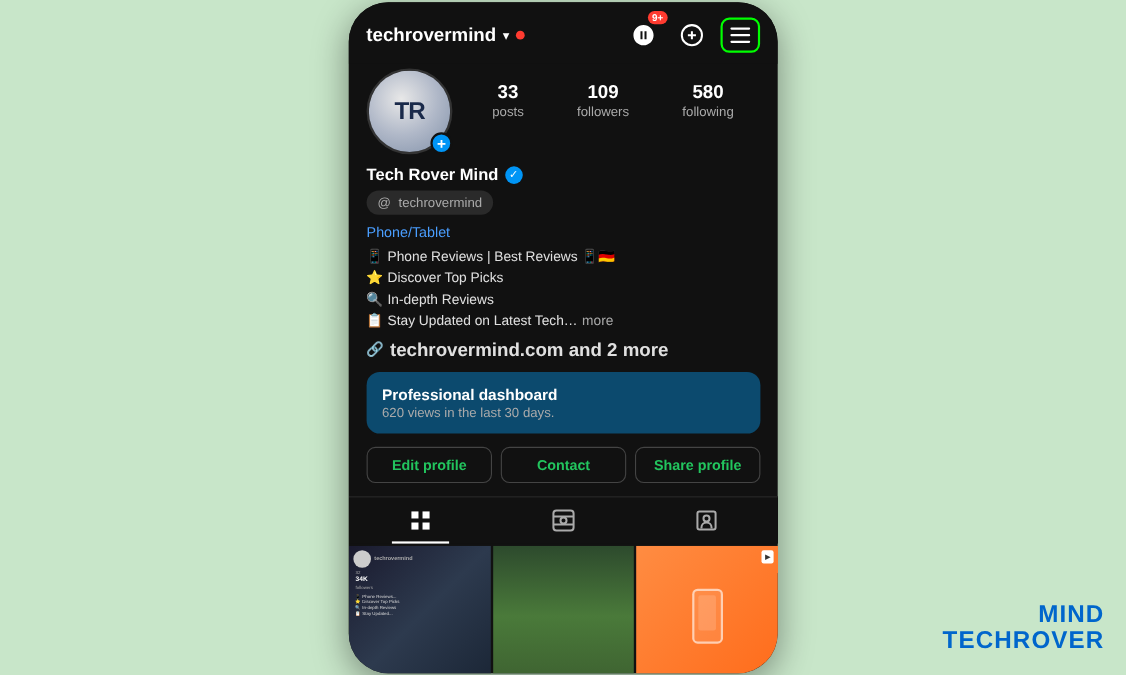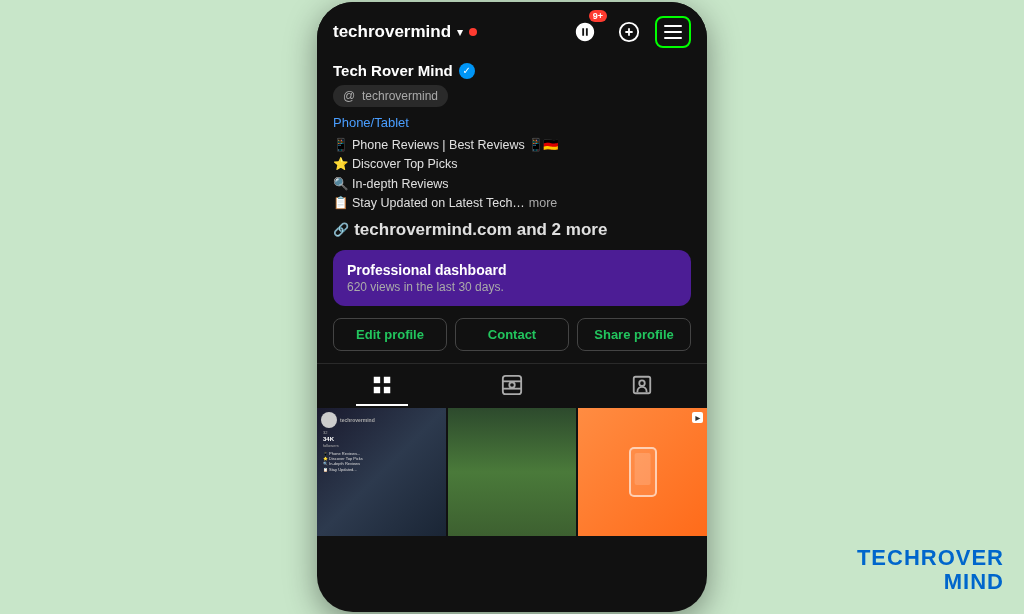--- a/index.html
+++ b/index.html
@@ -276,21 +276,21 @@
       color: #cccccc;
     }
 
     .website-text {
       color: #e0e0e0;
       font-size: 17px;
       font-weight: 600;
     }
 
     .dashboard-card {
-      background: #4c1d95;
+      background: #0c4a6e;
       border-radius: 12px;
       padding: 12px 14px;
       margin: 0 0 12px 0;
     }
 
     .dashboard-title {
       color: #ffffff;
       font-size: 14px;
       font-weight: 600;
       margin-bottom: 2px;
@@ -484,20 +484,43 @@
           <div class="hamburger-line"></div>
         </div>
       </div>
     </div>
   </div>
 
   <div class="content-scroll">
     <div class="profile-section">
 
       
+      <div class="profile-top">
+        <div class="avatar-container">
+
+          <div class="avatar">
+            <div class="avatar-inner">TR</div>
+          </div>
+          <div class="avatar-plus">+</div>
+        </div>
+        <div class="stats-row">
+          <div class="stat-item">
+            <span class="stat-number">33</span>
+            <span class="stat-label">posts</span>
+          </div>
+          <div class="stat-item">
+            <span class="stat-number">109</span>
+            <span class="stat-label">followers</span>
+          </div>
+          <div class="stat-item">
+            <span class="stat-number">580</span>
+            <span class="stat-label">following</span>
+          </div>
+        </div>
+      </div>
 
       
       <div class="display-name-row">
         <span class="display-name">Tech Rover Mind</span>
         <div class="verified-badge">✓</div>
       </div>
 
       
       <div class="threads-handle">
         <span class="threads-icon">@</span>
@@ -590,15 +613,15 @@
           <div class="phone-silhouette"></div>
           <div style="position:absolute;top:4px;right:4px;background:white;padding:2px 3px;border-radius:2px;font-size:6px;color:#333;font-weight:700;">▶</div>
         </div>
       </div>
     </div>
 
   </div>
 </div>
 
 <div class="watermark">
+  <div>MIND</div>
   <div>TECHROVER</div>
-  <div>MIND</div>
 </div>
 
 </body></html>

